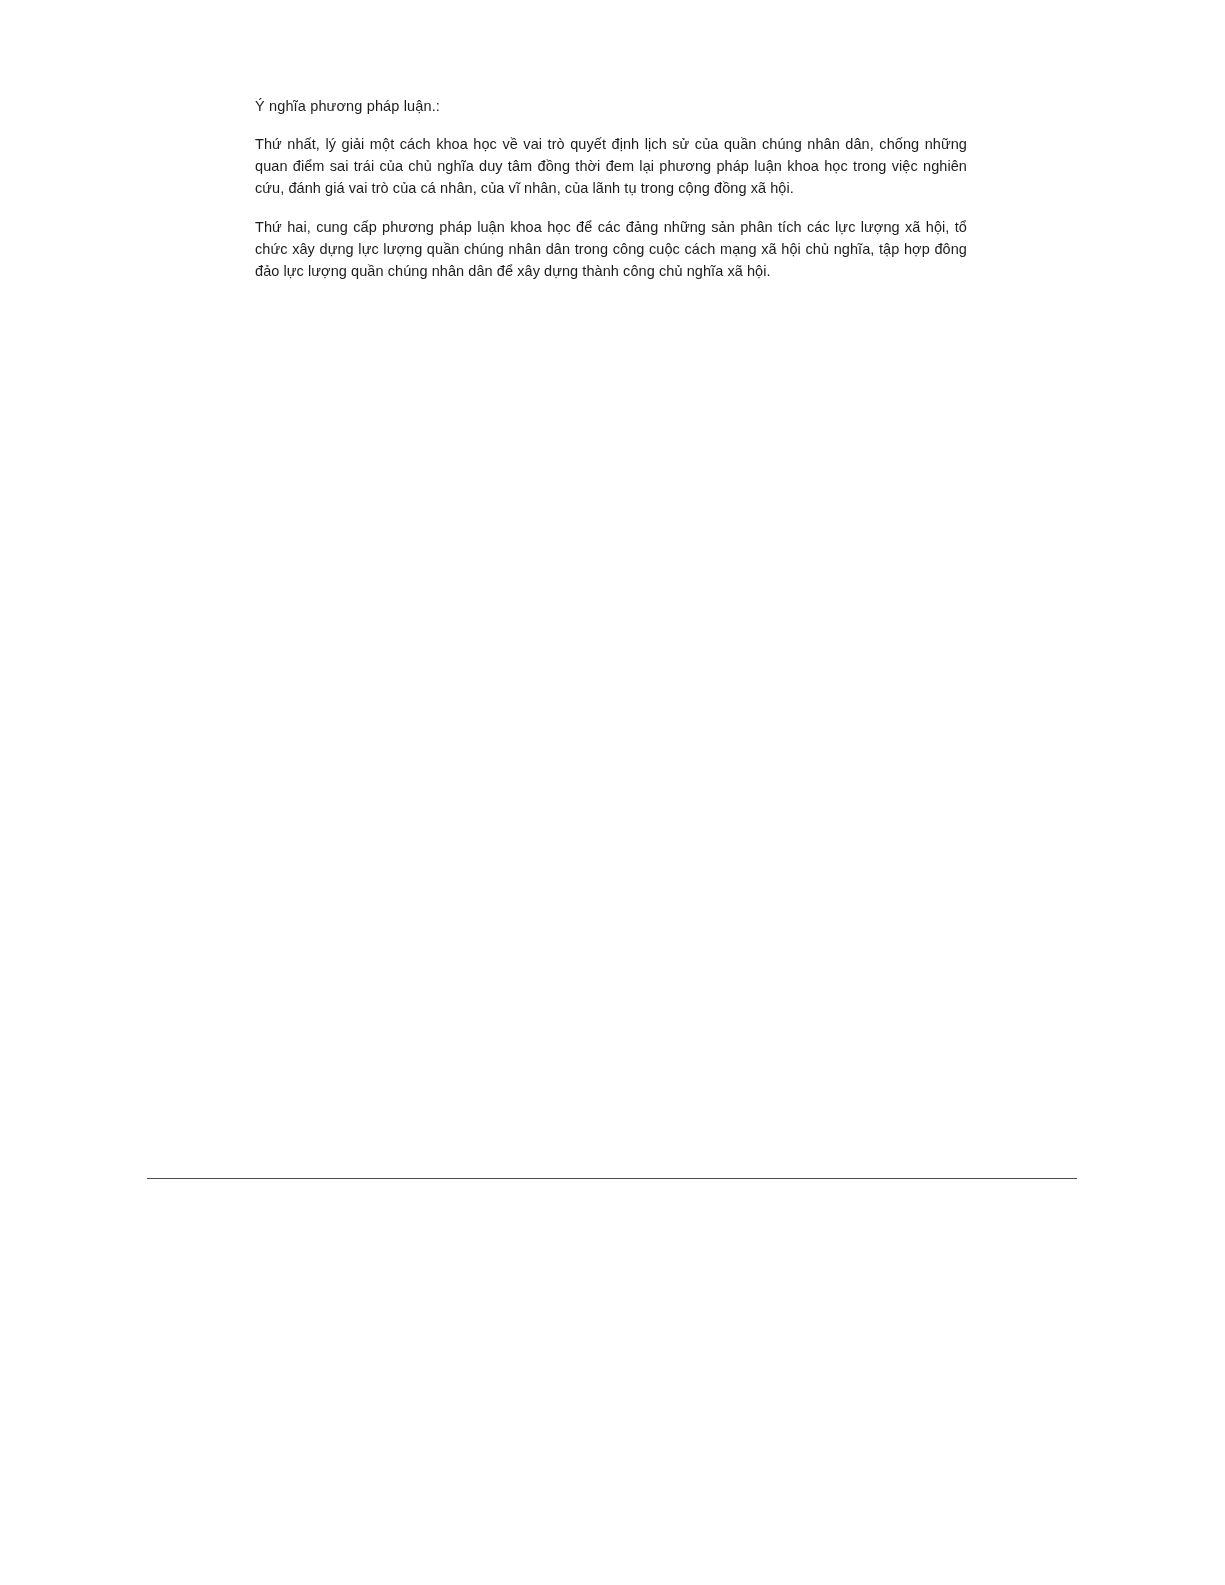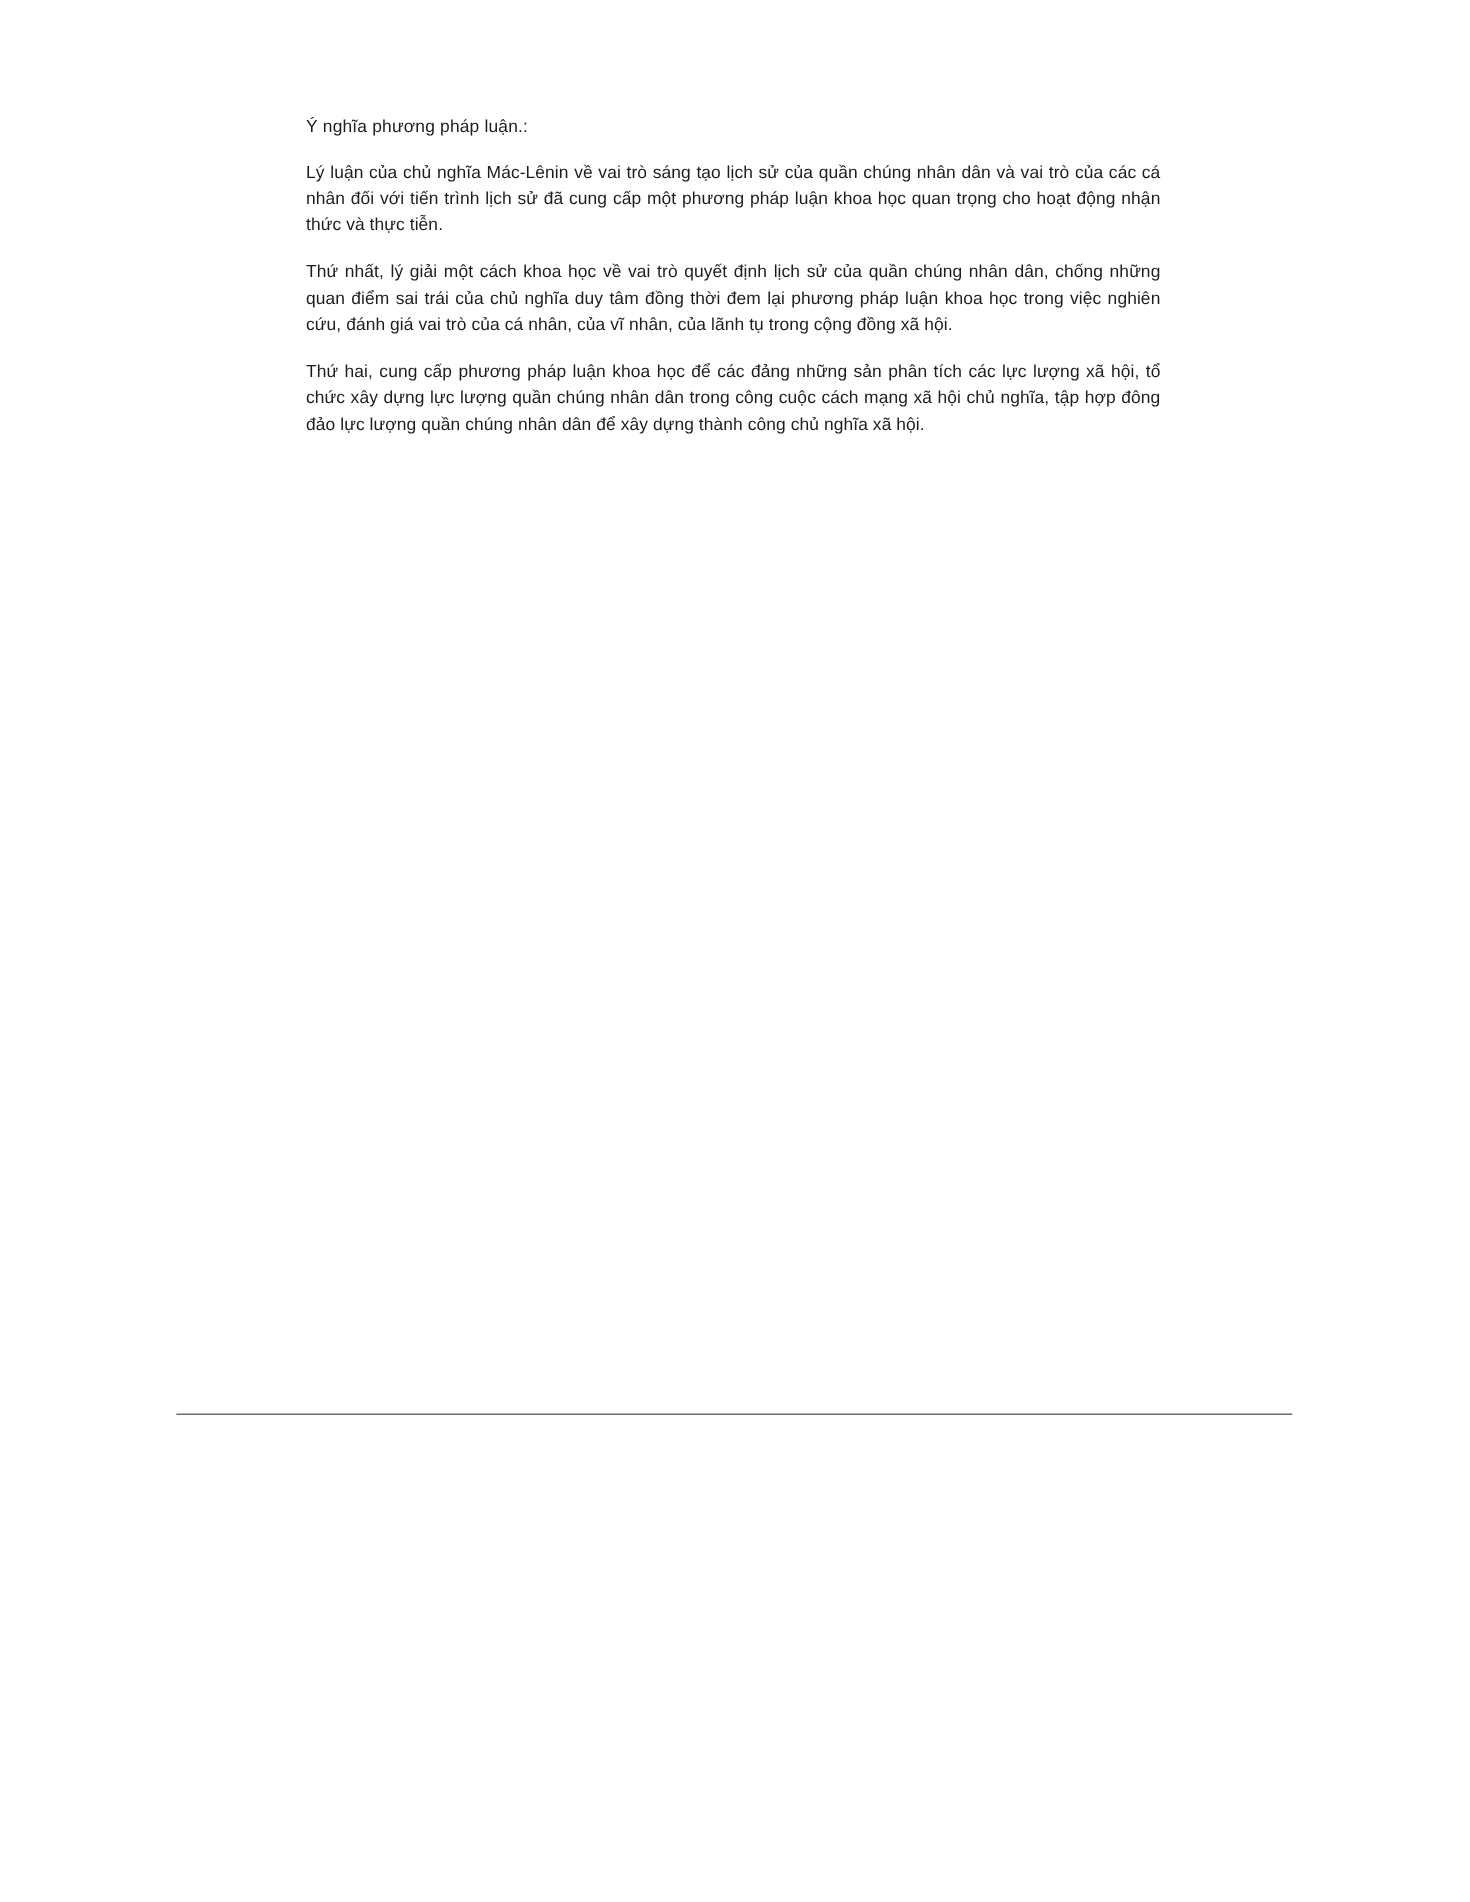--- a/index.html
+++ b/index.html
@@ -55,18 +55,17 @@
     height: 0;
     border-top: 1px solid #4a4a4a;
   }
 </style>
 </head>
 <body>
 
 <div class="page">
   <div class="content">
     <p class="heading">Ý nghĩa phương pháp luận.:</p>
-    <p class="para">Lý luận của chủ nghĩa Mác-Lênin về vai trò sáng tạo lịch sử của quần chúng nhân dân và vai trò của các cá nhân đối với tiến trình lịch sử đã cung cấp một phương pháp luận khoa học quan trọng cho hoạt động nhận thức và thực tiễn.</p>
     <p class="para">Thứ nhất, lý giải một cách khoa học về vai trò quyết định lịch sử của quần chúng nhân dân, chống những quan điểm sai trái của chủ nghĩa duy tâm đồng thời đem lại phương pháp luận khoa học trong việc nghiên cứu, đánh giá vai trò của cá nhân, của vĩ nhân, của lãnh tụ trong cộng đồng xã hội.</p>
     <p class="para">Thứ hai, cung cấp phương pháp luận khoa học để các đảng những sản phân tích các lực lượng xã hội, tổ chức xây dựng lực lượng quần chúng nhân dân trong công cuộc cách mạng xã hội chủ nghĩa, tập hợp đông đảo lực lượng quần chúng nhân dân để xây dựng thành công chủ nghĩa xã hội.</p>
   </div>
   <div class="footer-rule"></div>
 </div>
 
 </body></html>

